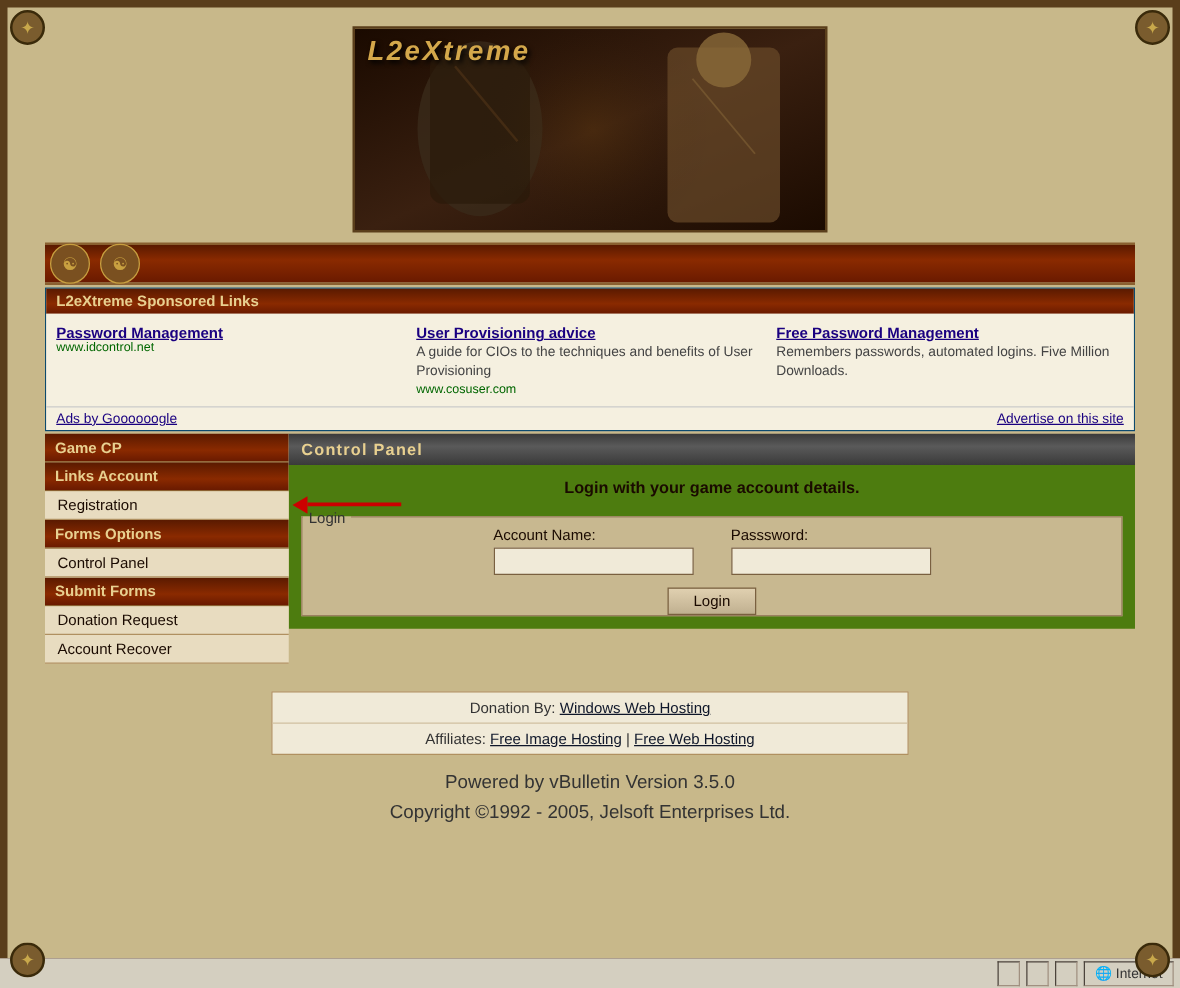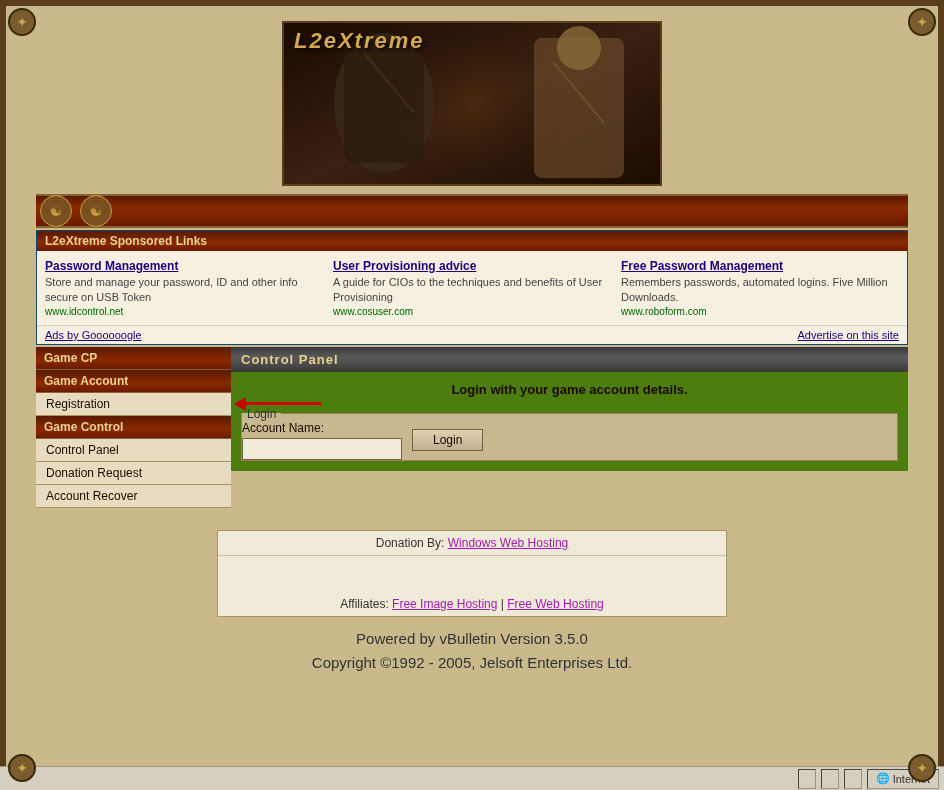--- a/index.html
+++ b/index.html
@@ -207,21 +207,21 @@
     }
     .cp-title {
       text-align: center;
       font-size: 13px;
       font-weight: bold;
       color: #1a0a00;
       margin-bottom: 10px;
     }
     .login-form {
       display: flex;
-      flex-direction: row;
+      flex-direction: column;
       align-items: center;
       gap: 10px;
     }
     .form-row {
       display: flex;
       gap: 30px;
       align-items: flex-start;
     }
     .form-group {
       display: flex;
@@ -272,22 +272,22 @@
       margin: 0 auto;
       border: 1px solid #b09060;
       background: #f0ead8;
     }
     .footer-sponsored-row {
       padding: 5px 10px;
       font-size: 12px;
       color: #333;
       border-bottom: 1px solid #d0c0a0;
     }
-    .footer-sponsored-row:last-child { border-bottom: none; margin-top: 36px; }
-    .footer-sponsored-row a { color: #a21caf; }
+    .footer-sponsored-row:last-child { border-bottom: none; }
+    .footer-sponsored-row a { color: #0f172a; }
     .footer-powered {
       margin-top: 10px;
       font-size: 15px;
       color: #333;
       line-height: 1.6;
     }
 
     
     .status-bar {
       position: fixed;
@@ -363,81 +363,84 @@
       <div class="nav-icon">
         <span>☯</span>
       </div>
     </div>
 
     <div class="sponsored-section">
       <div class="sponsored-header">L2eXtreme Sponsored Links</div>
       <div class="sponsored-content">
         <div class="sponsored-item">
           <a href="#">Password Management</a>
-          <p>Store and manage your password, ID and other info secure on USB Token</p>
           <div class="url">www.idcontrol.net</div>
         </div>
         <div class="sponsored-item">
           <a href="#">User Provisioning advice</a>
           <p>A guide for CIOs to the techniques and benefits of User Provisioning</p>
           <div class="url">www.cosuser.com</div>
         </div>
         <div class="sponsored-item">
           <a href="#">Free Password Management</a>
           <p>Remembers passwords, automated logins. Five Million Downloads.</p>
-          <div class="url">www.roboform.com</div>
         </div>
       </div>
       <div class="sponsored-footer">
         <a href="#">Ads by Goooooogle</a>
         <a href="#">Advertise on this site</a>
       </div>
     </div>
 
     <div class="main-area">
 
       <div class="sidebar">
 
         <div class="sidebar-section-header">Game CP</div>
 
-        <div class="sidebar-section-header">Game Account</div>
+        <div class="sidebar-section-header">Links Account</div>
         <div class="sidebar-item" style="position:relative;">
           <a href="#">Registration</a>
 
           <div style="position:absolute; right:-90px; top:50%; transform:translateY(-50%); display:flex; align-items:center; z-index:10; pointer-events:none;">
             <div style="width:0;height:0;border-top:7px solid transparent;border-bottom:7px solid transparent;border-right:12px solid #cc0000;"></div>
             <div style="width:75px;height:3px;background:#cc0000;"></div>
           </div>
         </div>
 
-        <div class="sidebar-section-header">Game Control</div>
+        <div class="sidebar-section-header">Forms Options</div>
         <div class="sidebar-item">
           <a href="#">Control Panel</a>
         </div>
 
+        <div class="sidebar-section-header">Submit Forms</div>
         <div class="sidebar-item">
           <a href="#">Donation Request</a>
         </div>
         <div class="sidebar-item">
           <a href="#">Account Recover</a>
         </div>
       </div>
 
       <div class="control-panel">
         <div class="cp-header">Control Panel</div>
         <div class="cp-content">
           <div class="cp-title">Login with your game account details.</div>
           <fieldset>
             <legend>Login</legend>
             <div class="login-form">
               <div class="form-row">
                 <div class="form-group">
                   <label class="form-label">Account Name:</label>
                   <input type="text" class="form-input" style="">
                 </div>
+                <div class="form-group">
+                  <label class="form-label">Passsword:</label>
+                  <input type="password" class="form-input" style="">
+                </div>
               </div>
               <button class="login-btn">Login</button>
             </div>
           </fieldset>
         </div>
       </div>
 
     </div>
 
     <div class="footer-area">

